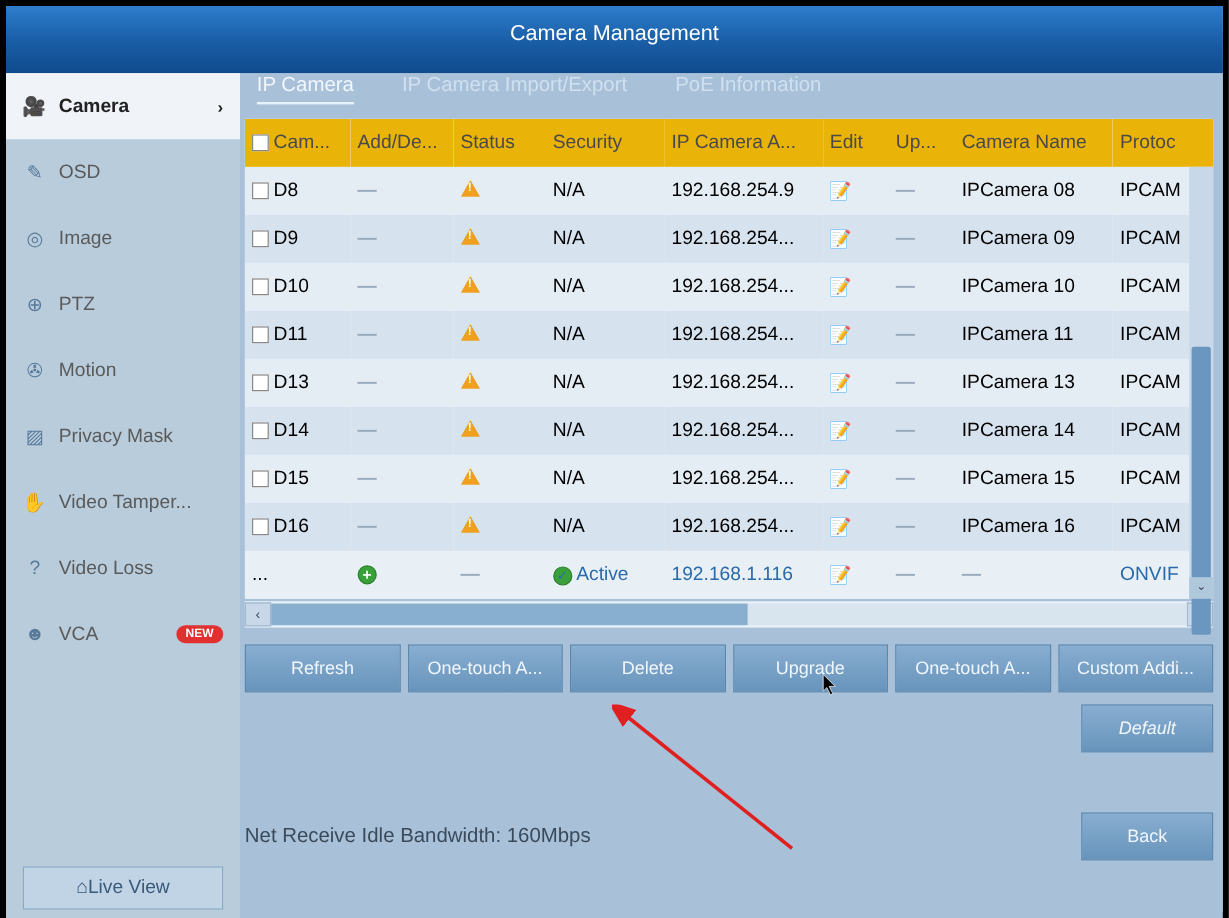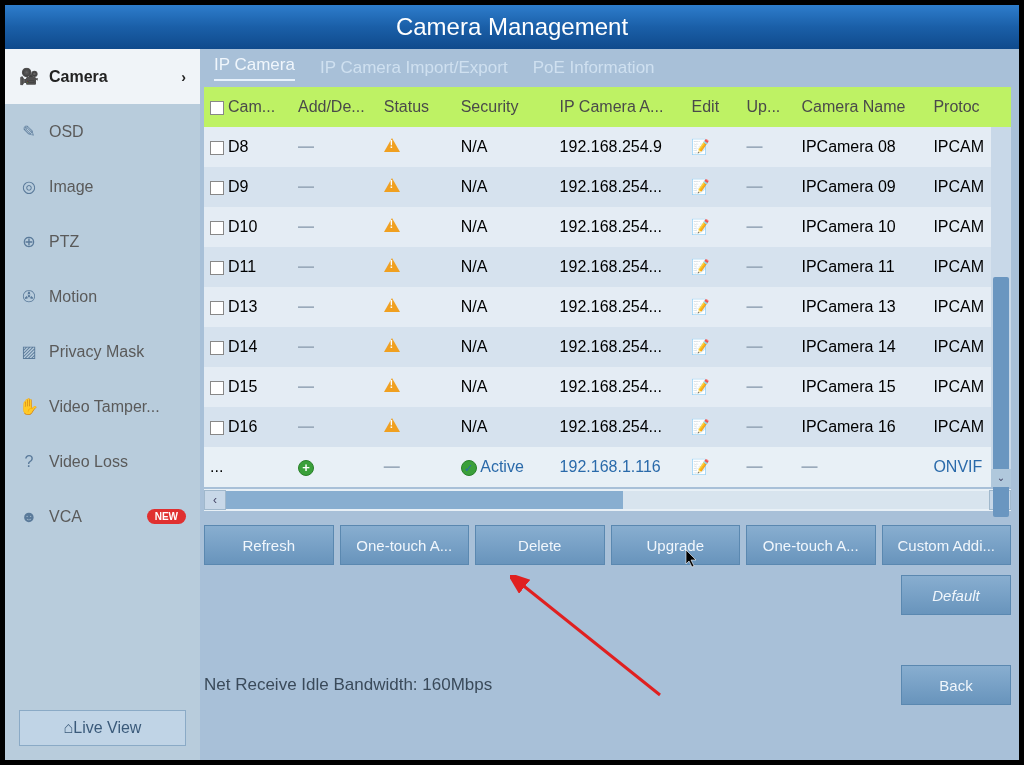--- a/index.html
+++ b/index.html
@@ -1,46 +1,46 @@
 <!DOCTYPE html>
 <html><head>
 <meta charset="utf-8">
 <style>
   * { box-sizing: border-box; font-family: Arial, sans-serif; }
   body { margin: 0; padding: 0; background: #000; width: 1024px; height: 765px; overflow: hidden; }
   .frame { position: absolute; top: 5px; left: 5px; width: 1014px; height: 755px; background: #a8c0d8; }
   .title-bar {
-    height: 44px;
+    height: 56px;
     background: linear-gradient(to bottom, #2e7dcc, #1a5fa8 50%, #0f4a8c);
-    color: #fff; font-size: 24px; text-align: center; line-height: 44px;
+    color: #fff; font-size: 18px; text-align: center; line-height: 44px;
   }
   .body { display: flex; height: 711px; }
   .sidebar { width: 195px; background: #b8ccdc; display: flex; flex-direction: column; }
   .sidebar-item {
     height: 55px; display: flex; align-items: center; padding: 0 14px;
     color: #5a5a5a; font-size: 16px; cursor: pointer;
   }
   .sidebar-item.active { background: #f0f4f8; color: #222; font-weight: bold; }
   .sidebar-item .icon { width: 20px; height: 20px; margin-right: 10px; display: inline-flex; align-items: center; justify-content: center; color: #5a7a9a; }
   .sidebar-item .chevron { margin-left: auto; font-size: 14px; }
   .sidebar-spacer { flex: 1; }
   .live-view-btn {
     margin: 14px; height: 36px; background: #c0d4e6; border: 1px solid #8aaac6;
     display: flex; align-items: center; justify-content: center; color: #3a5a7a;
     font-size: 16px; cursor: pointer;
   }
   .new-badge { background: #e03030; color: #fff; font-size: 10px; padding: 2px 8px; border-radius: 8px; margin-left: auto; font-weight: bold;}
   .main { flex: 1; display: flex; flex-direction: column; background: #a8c0d8; padding: 0 8px 0 4px; position: relative;}
-  .tabs { height: 38px; display: flex; align-items: center; padding-left: 10px; gap: 25px; color: #cfe0f0; font-size: 17px; }
+  .tabs { height: 38px; display: flex; align-items: flex-start; padding-left: 10px; gap: 40px; color: #cfe0f0; font-size: 17px; }
   .tab { cursor: pointer; }
   .tab.active { color: #f0f6fc; border-bottom: 2px solid #e8f2fc; padding-bottom: 4px; }
   .table-wrap { background: #e8f0f6; flex-shrink: 0; position: relative; }
   table.grid { width: 100%; border-collapse: collapse; table-layout: fixed; }
   table.grid th, table.grid td { text-align: left; padding: 0 6px; height: 40px; font-size: 16px; white-space: nowrap; overflow: hidden; }
-  table.grid th { background: #bef264; color: #4a4a4a; font-weight: normal; }
+  table.grid th { background: #eab308; color: #4a4a4a; font-weight: normal; }
   table.grid tbody tr:nth-child(even) td { background: #d6e2ee; }
   table.grid tbody tr:nth-child(odd) td { background: #e4ecf4; }
   table.grid tbody tr.active-row td { background: #e8f0f6; }
   .chk { width: 14px; height: 14px; border: 1px solid #888; background: #fff; display: inline-block; vertical-align: middle; margin-right: 4px; }
   .warn-icon { width: 0; height: 0; border-left: 8px solid transparent; border-right: 8px solid transparent; border-bottom: 14px solid #f0a020; display: inline-block; position: relative; }
   .warn-icon:after { content: "!"; position: absolute; left: -2px; top: 1px; color: #fff; font-size: 10px; font-weight: bold; }
   .dash { color: #9aaabb; font-weight: bold; }
   .edit-icon { color: #446688; font-size: 15px; }
   .plus-icon { width: 16px; height: 16px; background: #3aa03a; border-radius: 50%; color: #fff; display: inline-flex; align-items: center; justify-content: center; font-size: 13px; font-weight: bold; border: 1px solid #2a802a;}
   .check-icon { width: 16px; height: 16px; background: #3aa03a; border-radius: 50%; color: #fff; display: inline-flex; align-items: center; justify-content: center; font-size: 11px; border: 1px solid #2a802a;}

